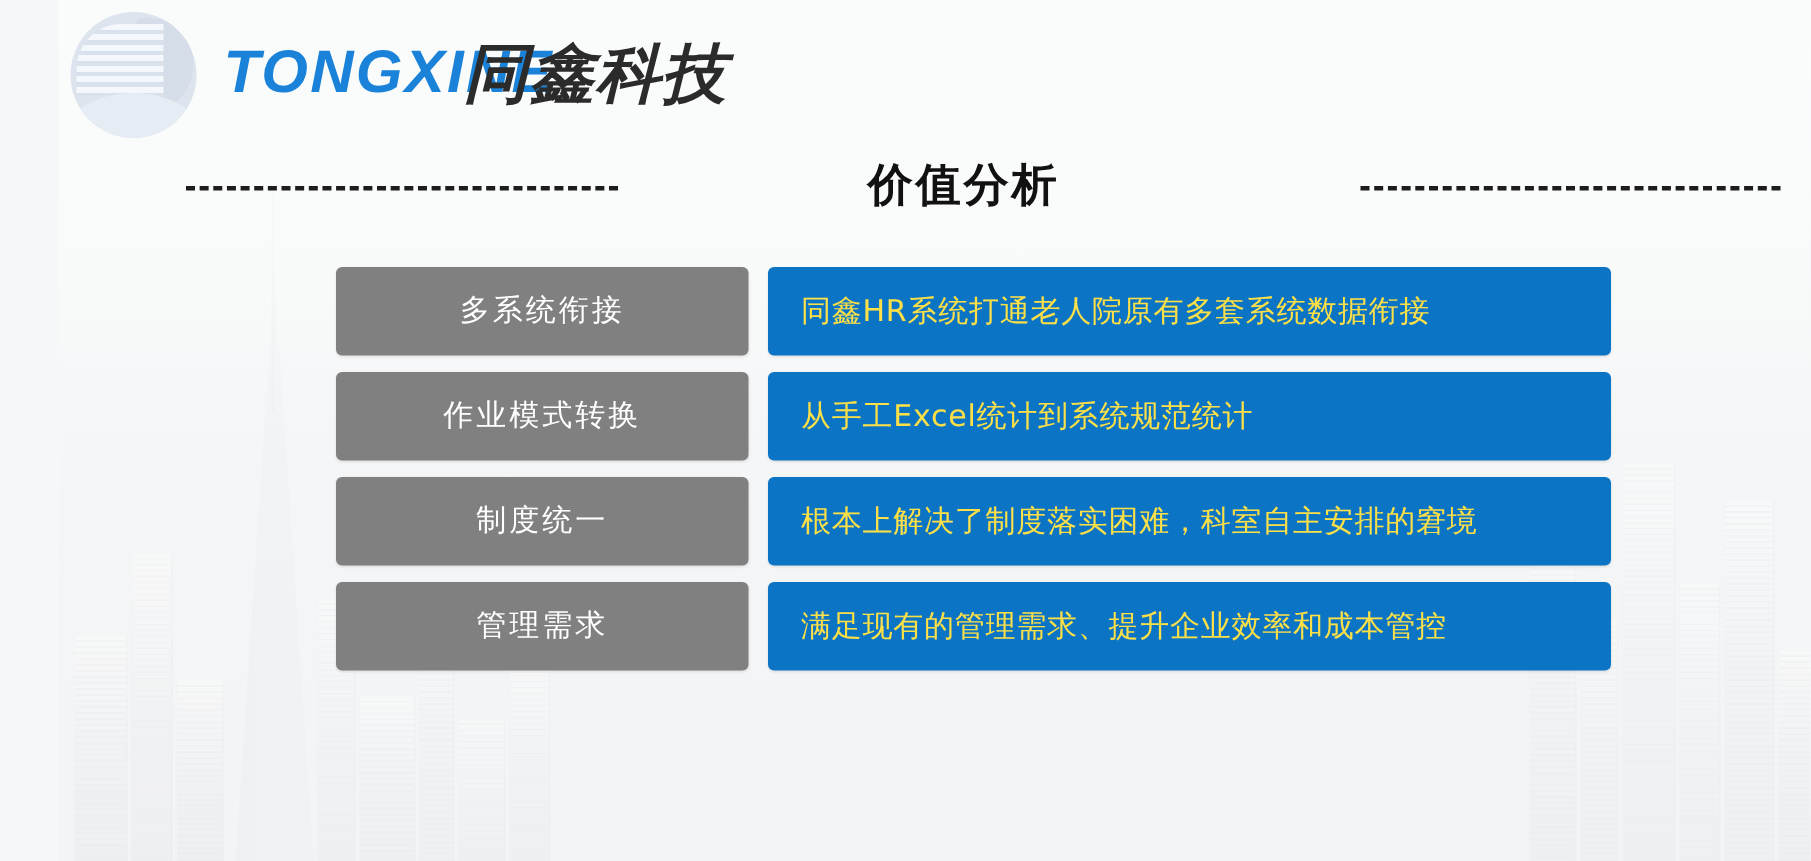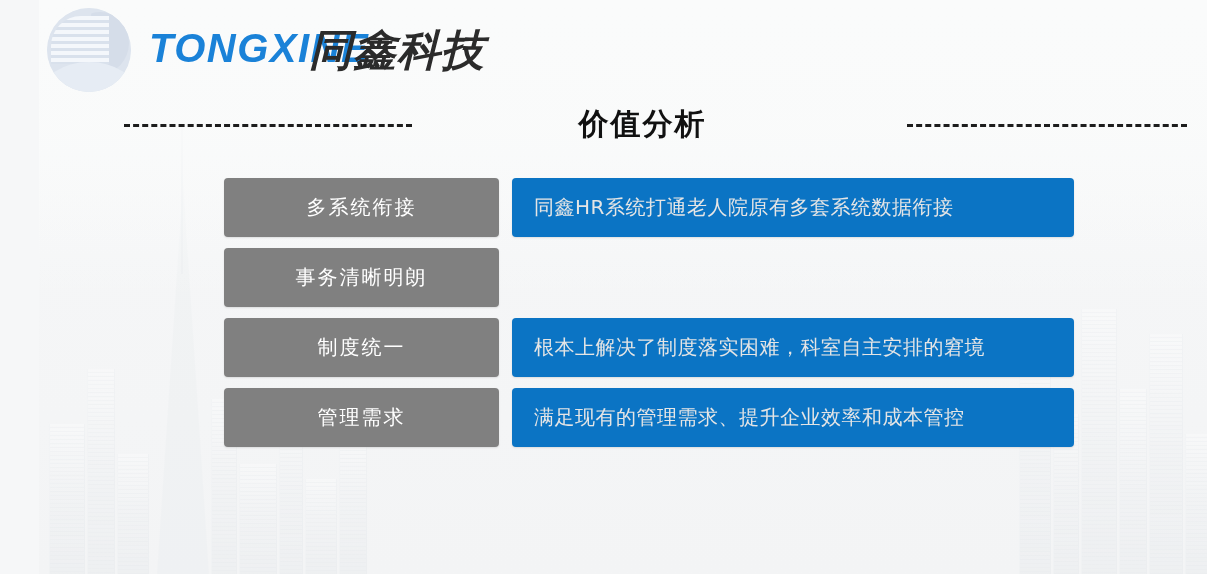--- a/index.html
+++ b/index.html
@@ -217,21 +217,21 @@
     box-shadow: 0 1px 2px rgba(0,0,0,0.10);
   }
   .cell-desc {
     position: absolute;
     left: 473px;
     top: 0;
     width: 562px;
     height: 59px;
     background: #0b74c4;
     border-radius: 4px;
-    color: #e5e5e5;
+    color: #fde047;
     font-size: 20px;
     line-height: 59px;
     text-align: left;
     padding-left: 22px;
     box-sizing: border-box;
     letter-spacing: 0.5px;
     white-space: nowrap;
     overflow: hidden;
     font-family: "DejaVu Sans", "Liberation Sans", sans-serif;
     box-shadow: 0 1px 2px rgba(0,0,0,0.10);
@@ -281,21 +281,22 @@
   </div>
 
   <div class="rows">
 
     <div class="row">
       <div class="cell-label">多系统衔接</div>
       <div class="cell-desc">同鑫HR系统打通老人院原有多套系统数据衔接</div>
     </div>
 
     <div class="row">
-      <div class="cell-label">事务清晰明朗</div>
+      <div class="cell-label">作业模式转换</div>
+      <div class="cell-desc">从手工Excel统计到系统规范统计</div>
     </div>
 
     <div class="row">
       <div class="cell-label">制度统一</div>
       <div class="cell-desc">根本上解决了制度落实困难，科室自主安排的窘境</div>
     </div>
 
     <div class="row">
       <div class="cell-label">管理需求</div>
       <div class="cell-desc">满足现有的管理需求、提升企业效率和成本管控</div>

